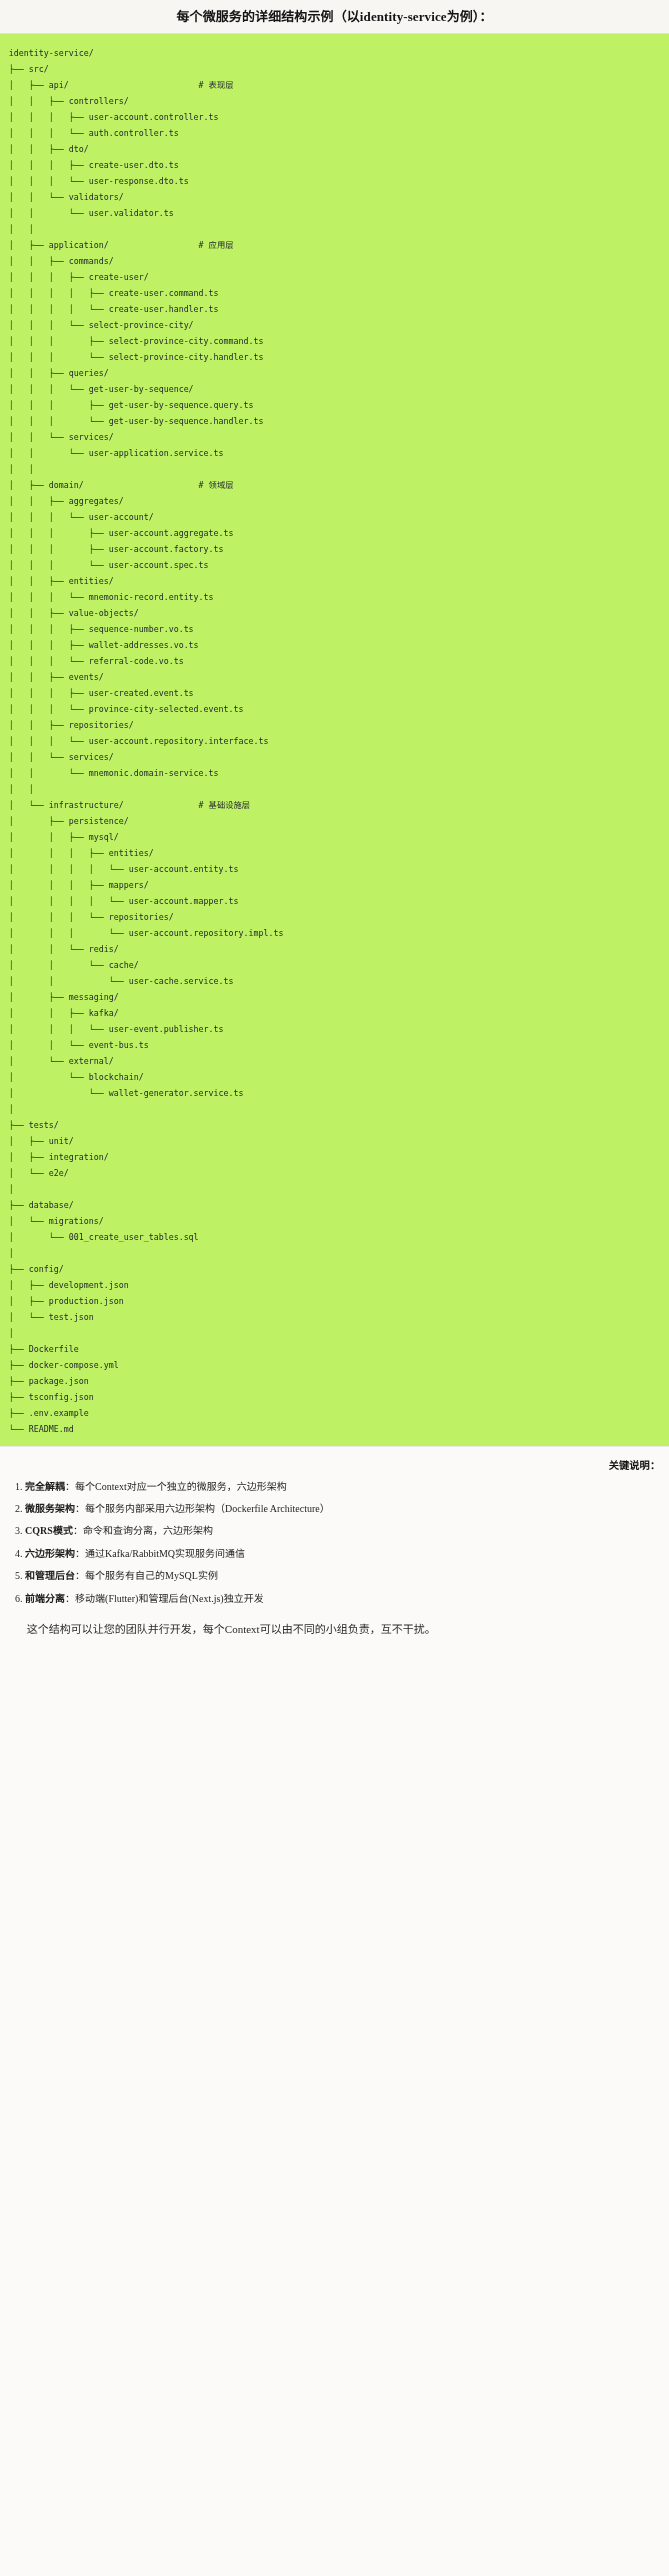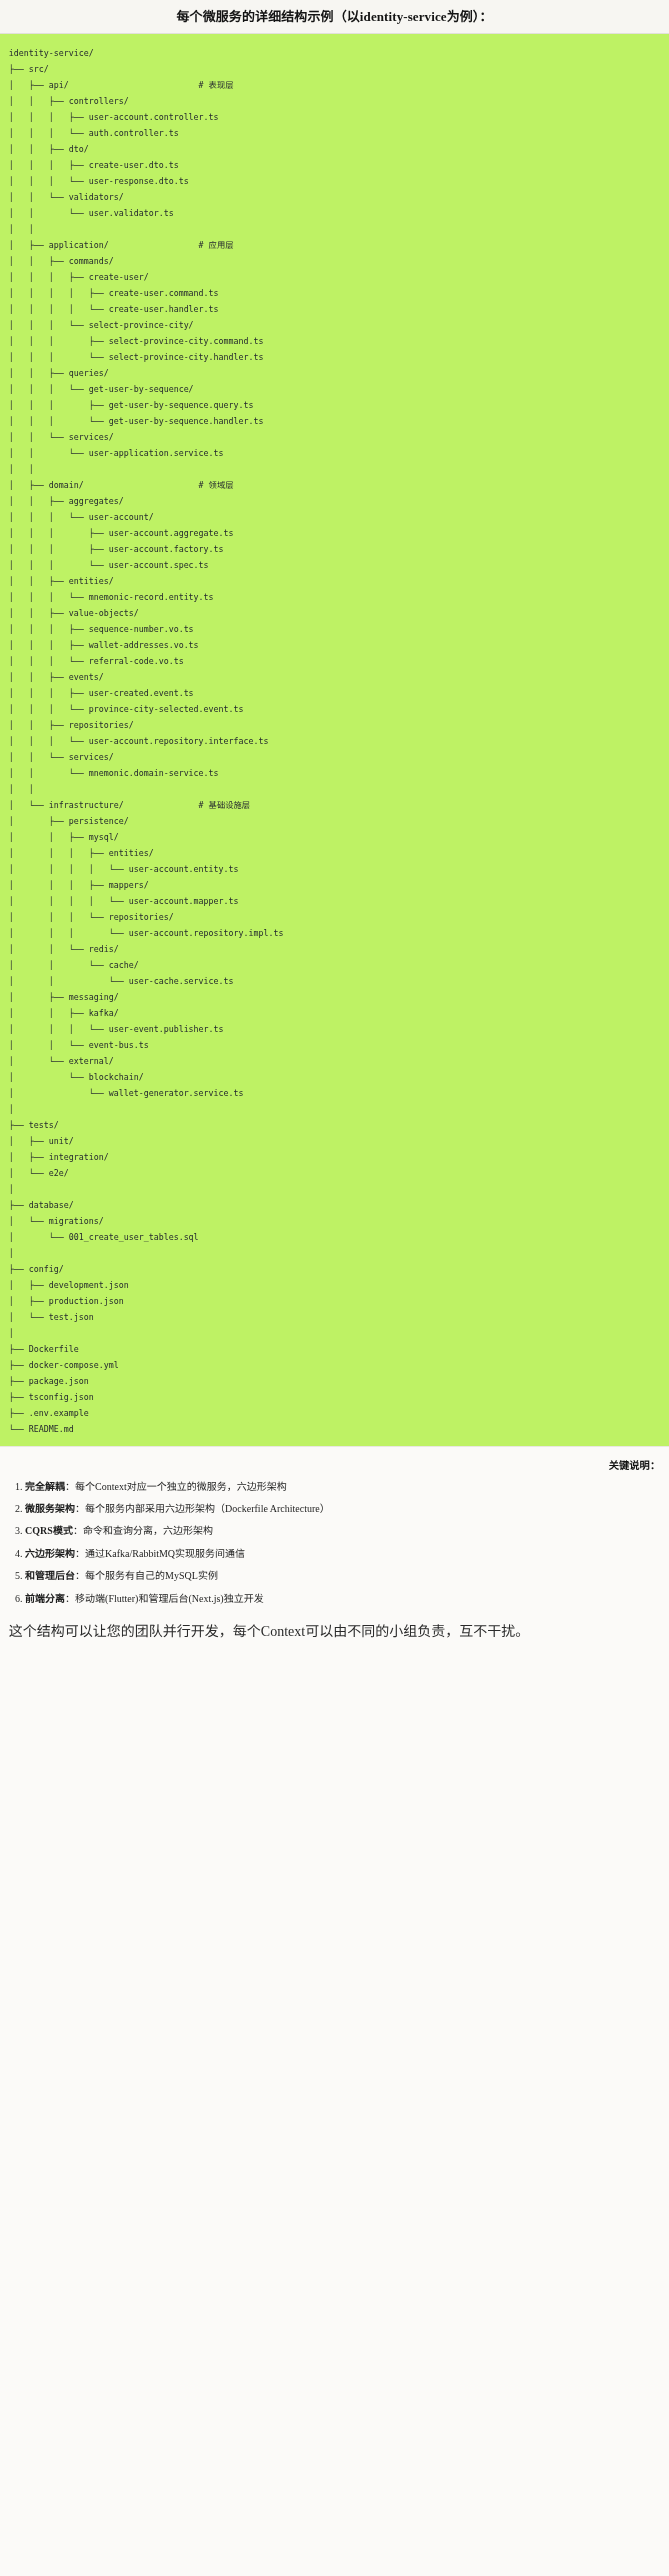--- a/index.html
+++ b/index.html
@@ -84,23 +84,24 @@
   }
   ol.keys > li .k-sep {
     font-weight: normal;
   }
   ol.keys > li .k-desc {
     font-weight: normal;
   }
 
   .closing {
     padding: 3.8px 8.8px 10px 8.8px;
-    font-size: 14px;
+    font-size: 11px;
     line-height: 1.6;
     color: #2a2a2a;
+    margin-left: 18px;
   }
 </style>
 </head>
 <body>
 
 <div class="page">
 
   <div class="title-block">
     <h2 class="doc-title">每个微服务的详细结构示例（以identity-service为例）：</h2>
   </div>

